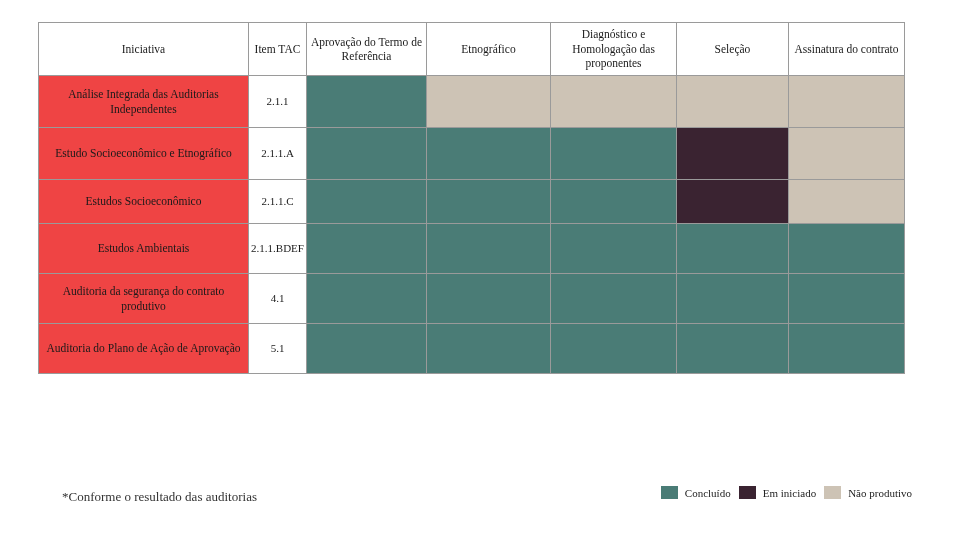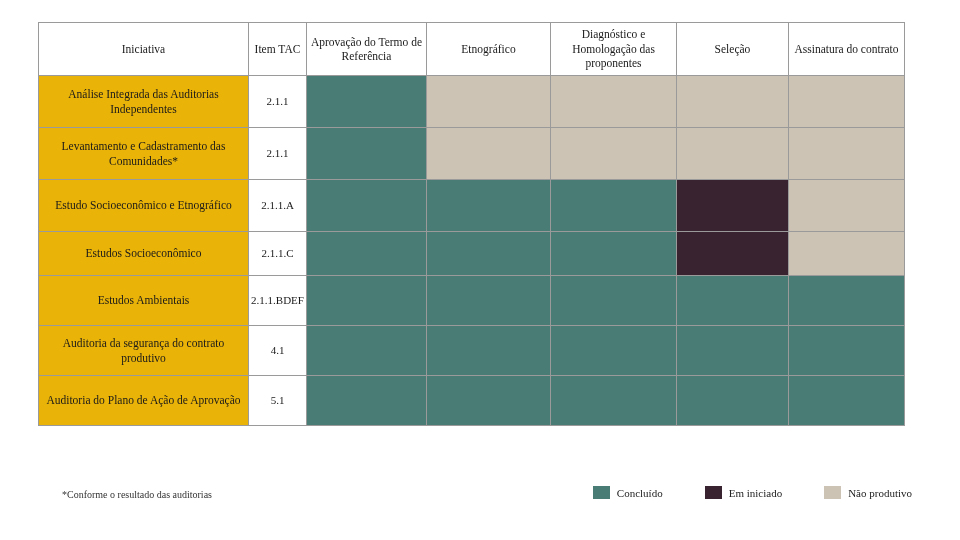--- a/index.html
+++ b/index.html
@@ -42,48 +42,48 @@
     padding: 6px 5px;
     height: 52px;
     background: #ffffff;
   }
   td.row-label {
     font-size: 11.5px;
     color: #1a1a1a;
     text-align: center;
     line-height: 1.3;
     padding: 6px 8px;
-    background: #eab308;
+    background: #ef4444;
   }
   td.item-tac {
     font-size: 11px;
     color: #1a1a1a;
     text-align: center;
     line-height: 1.2;
     padding: 4px 2px;
     background: #ffffff;
   }
   td.cell {
     height: 100%;
   }
   .footnote {
     position: absolute;
     left: 62px;
     top: 489px;
-    font-size: 10px;
+    font-size: 13px;
     color: #333333;
     font-family: "Liberation Serif", serif;
   }
   .legend {
     position: absolute;
     right: 48px;
     top: 486px;
     display: flex;
     align-items: flex-start;
-    gap: 42px;
+    gap: 8px;
   }
   .legend-item {
     display: flex;
     align-items: center;
     gap: 7px;
   }
   .legend-swatch {
     width: 17px;
     height: 13px;
     display: inline-block;
@@ -125,29 +125,20 @@
           <tr style="height: 52px;">
             <td class="row-label">Análise Integrada das Auditorias Independentes</td>
             <td class="item-tac">2.1.1</td>
             <td class="cell" title="Concluído" style="background: rgb(74, 124, 118);"></td>
             <td class="cell" title="Não iniciado" style="background: rgb(205, 195, 181);"></td>
             <td class="cell" title="Não iniciado" style="background: rgb(205, 195, 181);"></td>
             <td class="cell" title="Não iniciado" style="background: rgb(205, 195, 181);"></td>
             <td class="cell" title="Não iniciado" style="background: rgb(205, 195, 181);"></td>
           </tr>
           <tr style="height: 52px;">
-            <td class="row-label">Levantamento e Cadastramento das Comunidades*</td>
-            <td class="item-tac">2.1.1</td>
-            <td class="cell" title="Concluído" style="background: rgb(74, 124, 118);"></td>
-            <td class="cell" title="Não iniciado" style="background: rgb(205, 195, 181);"></td>
-            <td class="cell" title="Não iniciado" style="background: rgb(205, 195, 181);"></td>
-            <td class="cell" title="Não iniciado" style="background: rgb(205, 195, 181);"></td>
-            <td class="cell" title="Não iniciado" style="background: rgb(205, 195, 181);"></td>
-          </tr>
-          <tr style="height: 52px;">
             <td class="row-label">Estudo Socioeconômico e Etnográfico</td>
             <td class="item-tac">2.1.1.A</td>
             <td class="cell" title="Concluído" style="background: rgb(74, 124, 118);"></td>
             <td class="cell" title="Concluído" style="background: rgb(74, 124, 118);"></td>
             <td class="cell" title="Concluído" style="background: rgb(74, 124, 118);"></td>
             <td class="cell" title="Em andamento" style="background: rgb(58, 35, 49);"></td>
             <td class="cell" title="Não iniciado" style="background: rgb(205, 195, 181);"></td>
           </tr>
           <tr style="height: 44px;">
             <td class="row-label">Estudos Socioeconômico</td>

